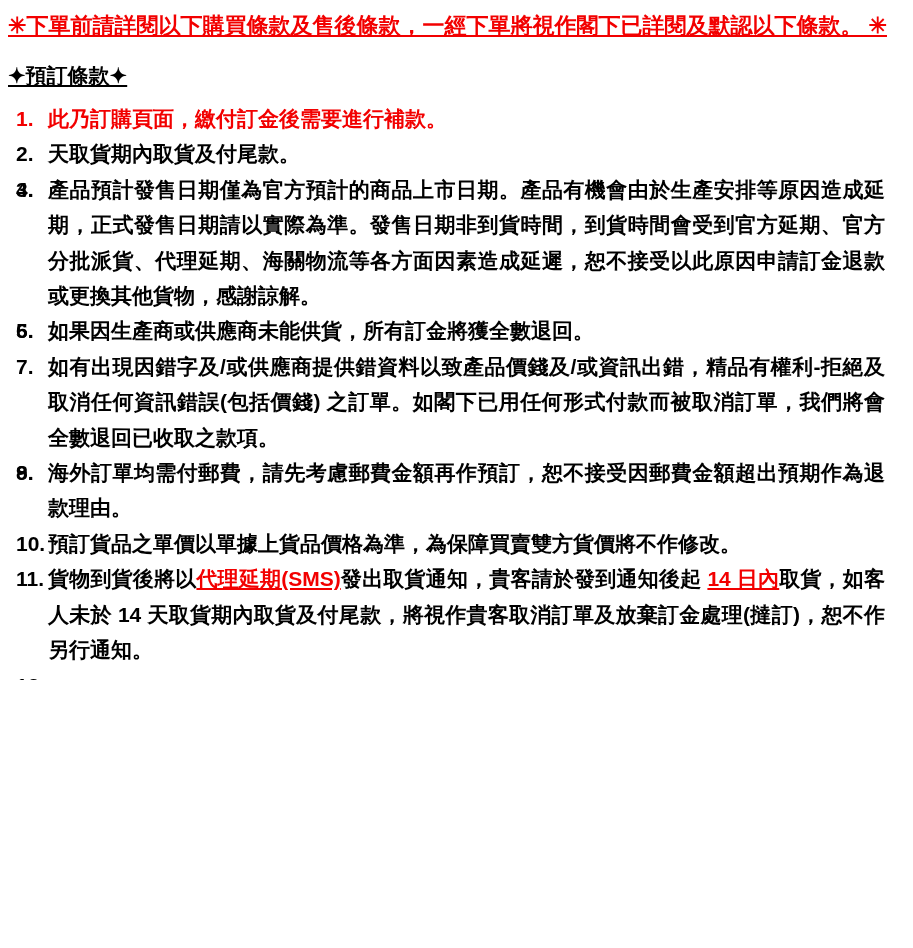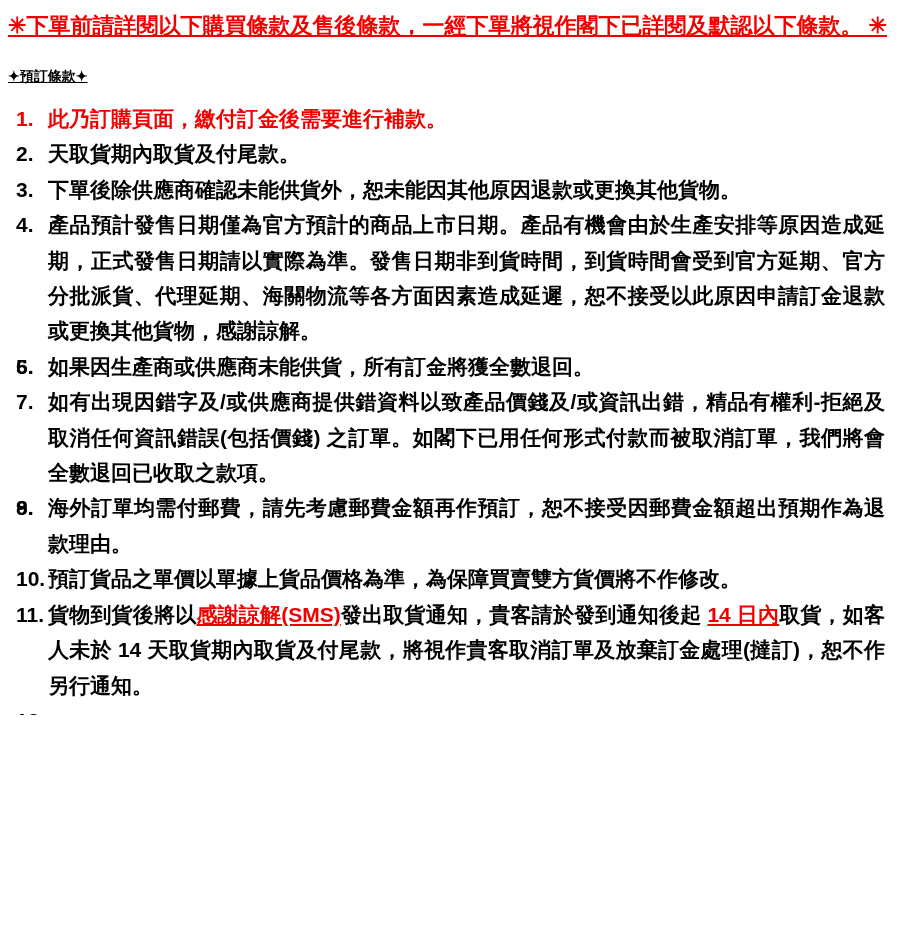--- a/index.html
+++ b/index.html
@@ -19,21 +19,21 @@
   .doc-header {
     color: #f20000;
     font-size: 22px;
     line-height: 36px;
     text-decoration: underline;
     white-space: nowrap;
   }
   .section-title {
     display: block;
     margin-top: 14px;
-    font-size: 14px;
+    font-size: 21px;
     line-height: 36px;
     text-decoration: underline;
   }
   .terms {
     margin-top: 7px;
   }
   .term {
     position: relative;
     padding-left: 40px;
     font-size: 21px;
@@ -56,24 +56,24 @@
 </style>
 </head>
 <body>
 
 <div class="page">
   <div class="doc-header">✳下單前請詳閱以下購買條款及售後條款，一經下單將視作閣下已詳閱及默認以下條款。 ✳</div>
   <div class="section-title">✦預訂條款✦</div>
   <div class="terms">
       <div class="term red"><span class="num">1.</span><span><span>此乃訂購頁面，繳付訂金後需要進行補款。</span></span></div>
       <div class="term"><span class="num">2.</span><span><span>天取貨期內取貨及付尾款。</span></span></div>
-      <div class="term"><span class="num">3.</span><span><span>下單後除供應商確認未能供貨外，恕未能因其他原因退款或更換其他貨物。</span></span></div>
+      <div class="term"><span class="num">3.</span></div>
       <div class="term"><span class="num">4.</span><span><span>產品預計發售日期僅為官方預計的商品上市日期。產品有機會由於生產安排等原因造成延期，正式發售日期請以實際為準。發售日期非到貨時間，到貨時間會受到官方延期、官方分批派貨、代理延期、海關物流等各方面因素造成延遲，恕不接受以此原因申請訂金退款或更換其他貨物，感謝諒解。</span></span></div>
       <div class="term"><span class="num">5.</span></div>
       <div class="term"><span class="num">6.</span><span><span>如果因生產商或供應商未能供貨，所有訂金將獲全數退回。</span></span></div>
       <div class="term"><span class="num">7.</span><span><span>如有出現因錯字及/或供應商提供錯資料以致產品價錢及/或資訊出錯，精品有權利-拒絕及取消任何資訊錯誤(包括價錢) 之訂單。如閣下已用任何形式付款而被取消訂單，我們將會全數退回已收取之款項。</span></span></div>
       <div class="term"><span class="num">8.</span></div>
       <div class="term"><span class="num">9.</span><span><span>海外訂單均需付郵費，請先考慮郵費金額再作預訂，恕不接受因郵費金額超出預期作為退款理由。</span></span></div>
       <div class="term"><span class="num">10.</span><span><span>預訂貨品之單價以單據上貨品價格為準，為保障買賣雙方貨價將不作修改。</span></span></div>
-      <div class="term"><span class="num">11.</span><span><span>貨物到貨後將以</span><span class="red-underline">感謝諒解(SMS)</span><span>發出取貨通知，貴客請於發到通知後起 </span><span class="red-underline">14 日內</span><span>取貨，如客人未於 14 天取貨期內取貨及付尾款，將視作貴客取消訂單及放棄訂金處理(撻訂)，恕不作另行通知。</span></span></div>
+      <div class="term"><span class="num">11.</span><span><span>貨物到貨後將以</span><span class="red-underline">代理延期(SMS)</span><span>發出取貨通知，貴客請於發到通知後起 </span><span class="red-underline">14 日內</span><span>取貨，如客人未於 14 天取貨期內取貨及付尾款，將視作貴客取消訂單及放棄訂金處理(撻訂)，恕不作另行通知。</span></span></div>
       <div class="term"><span class="num">12.</span></div>
     </div>
 </div>
 
 </body></html>

